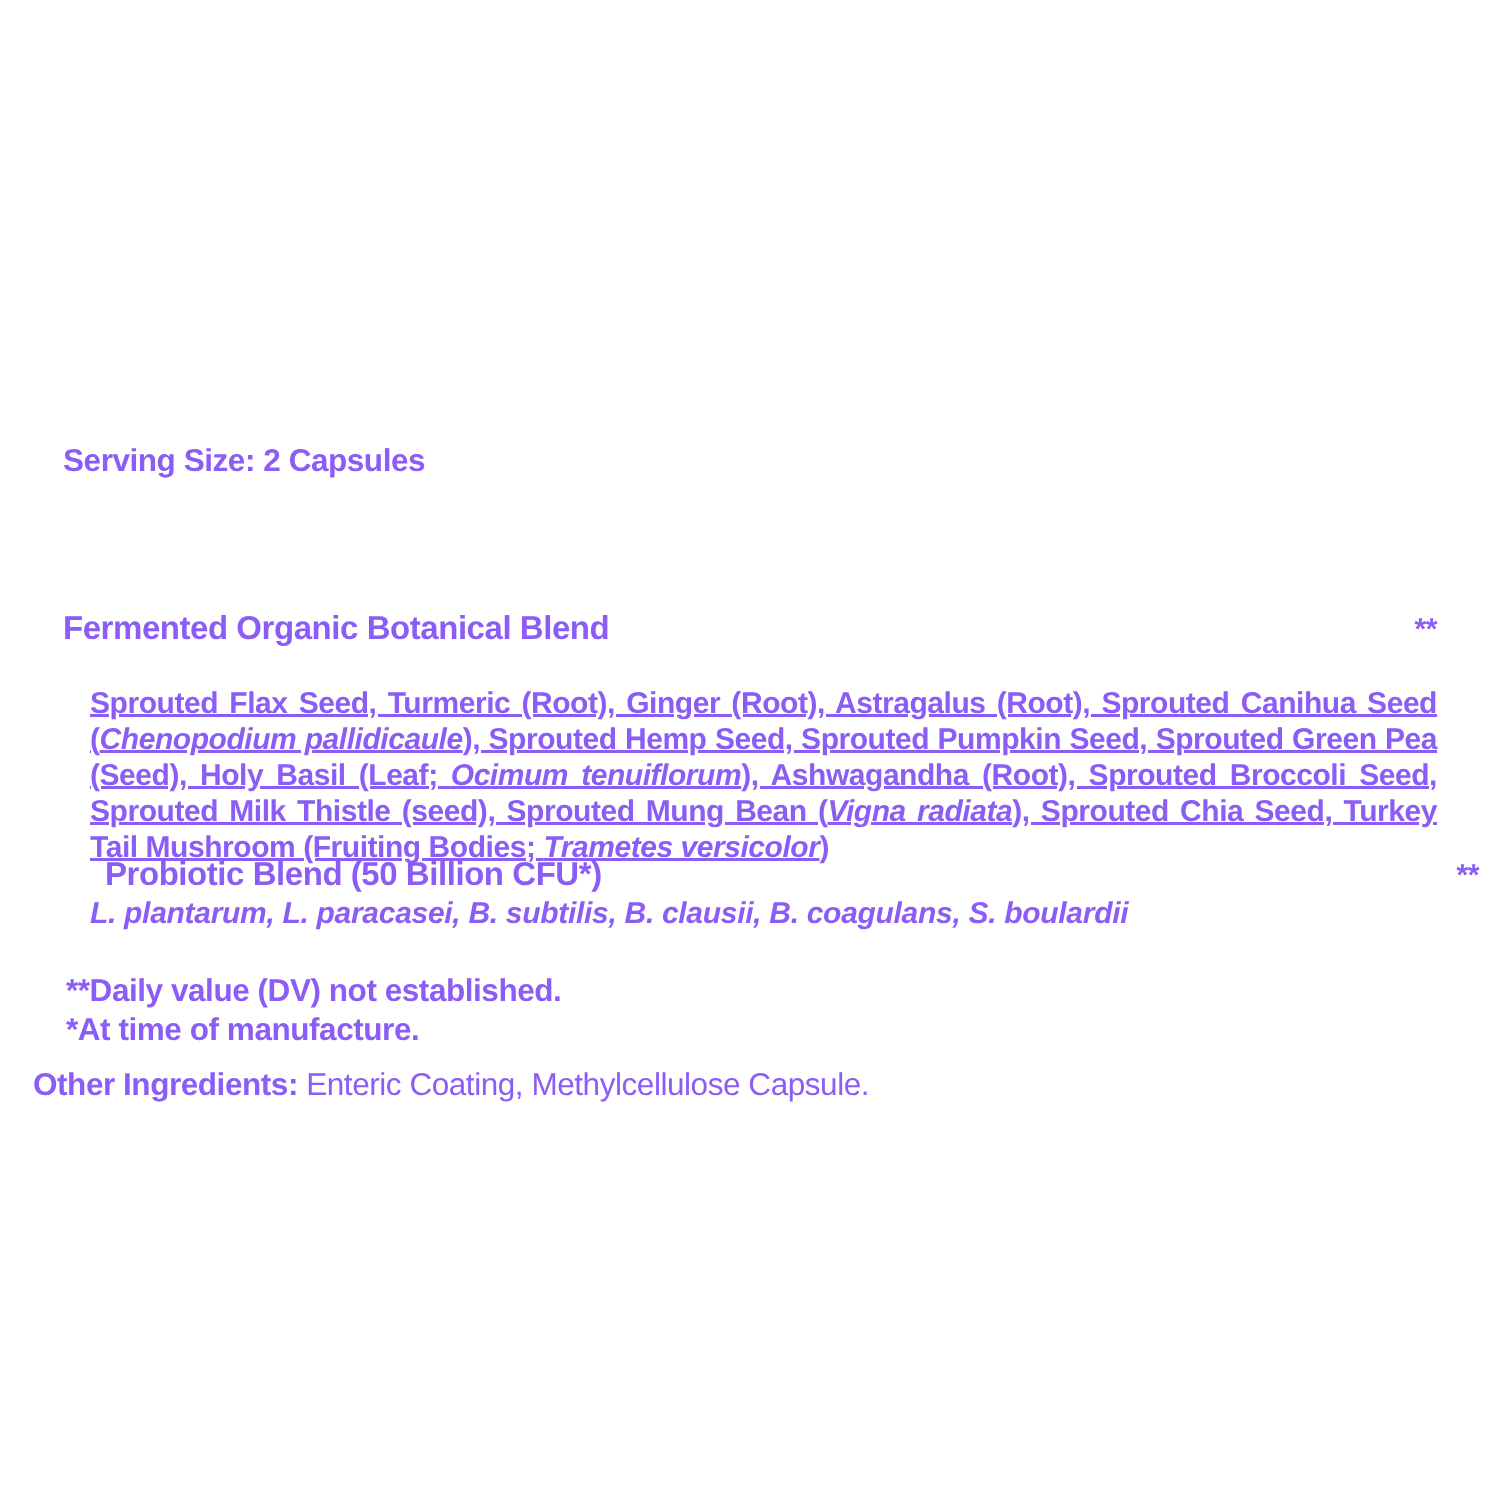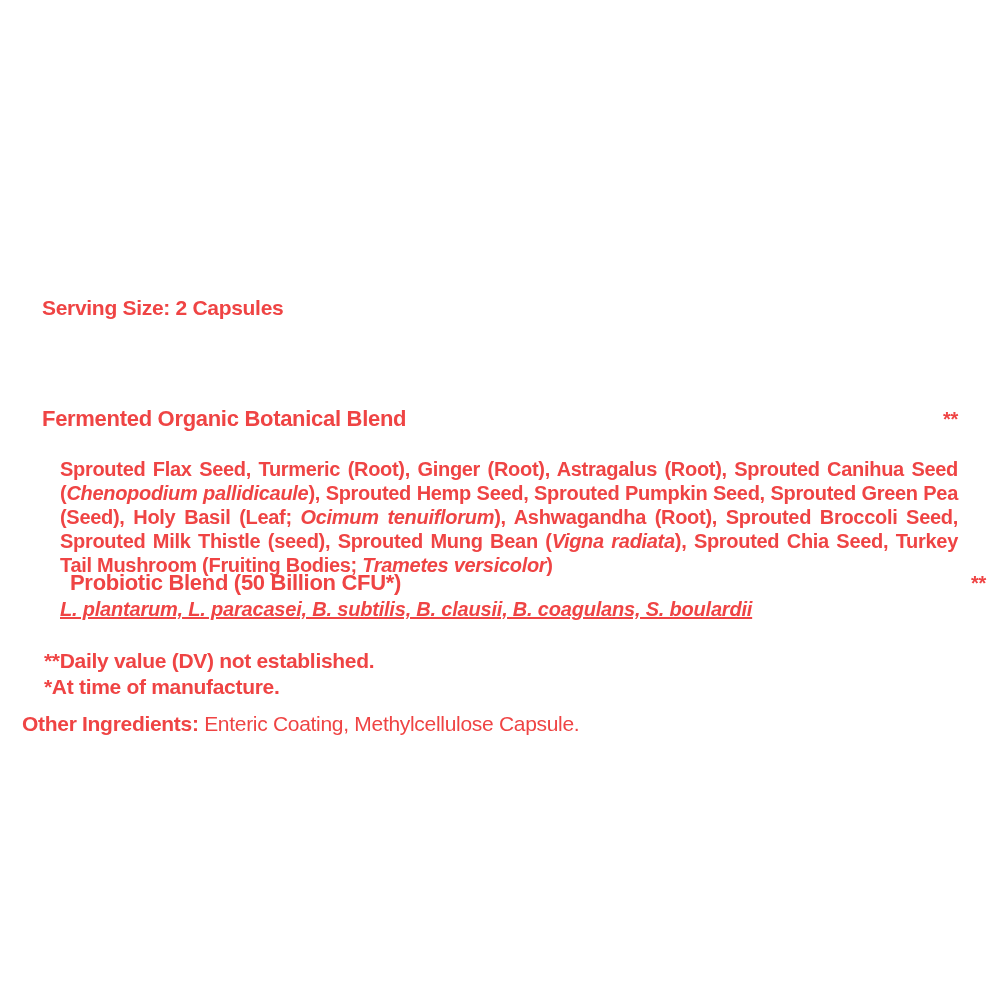--- a/index.html
+++ b/index.html
@@ -6,42 +6,42 @@
     margin: 0;
     padding: 0;
     background: #ffffff;
   }
   .sheet {
     position: relative;
     width: 1000px;
     height: 1000px;
     background: #ffffff;
     font-family: "Liberation Sans", sans-serif;
-    color: #ef4444;
+    color: #8b5cf6;
     overflow: hidden;
   }
   .abs { position: absolute; }
   .b { font-weight: 700; }
   .it { font-style: italic; }
 
   .serving-info {
     left: 42px;
     top: 295px;
     font-size: 21px;
     font-weight: 700;
     line-height: 26px;
     letter-spacing: -0.3px;
   }
 
   .section-head {
     left: 42px;
     width: 916px;
     display: flex;
     justify-content: space-between;
-    align-items: flex-start;
+    align-items: center;
     font-size: 22px;
     font-weight: 700;
     letter-spacing: -0.3px;
   }
   .head-botanical { top: 406px; }
   .head-probiotic { top: 570px; margin-left: 28px; }
   .dv-marker {
     font-size: 20px;
     font-weight: 700;
     padding-top: 2px;
@@ -49,31 +49,31 @@
 
   .ingredients-par {
     left: 60px;
     top: 437px;
     width: 898px;
     font-size: 20px;
     font-weight: 700;
     line-height: 24px;
     text-align: justify;
     letter-spacing: -0.3px;
+    text-decoration: underline;
   }
 
   .species-line {
     left: 60px;
     top: 598px;
     width: 898px;
     font-size: 20px;
     font-weight: 700;
     font-style: italic;
     letter-spacing: -0.2px;
-    text-decoration: underline;
   }
 
   .footnotes {
     left: 44px;
     top: 648px;
     font-size: 21px;
     font-weight: 700;
     line-height: 26px;
     letter-spacing: -0.3px;
   }

